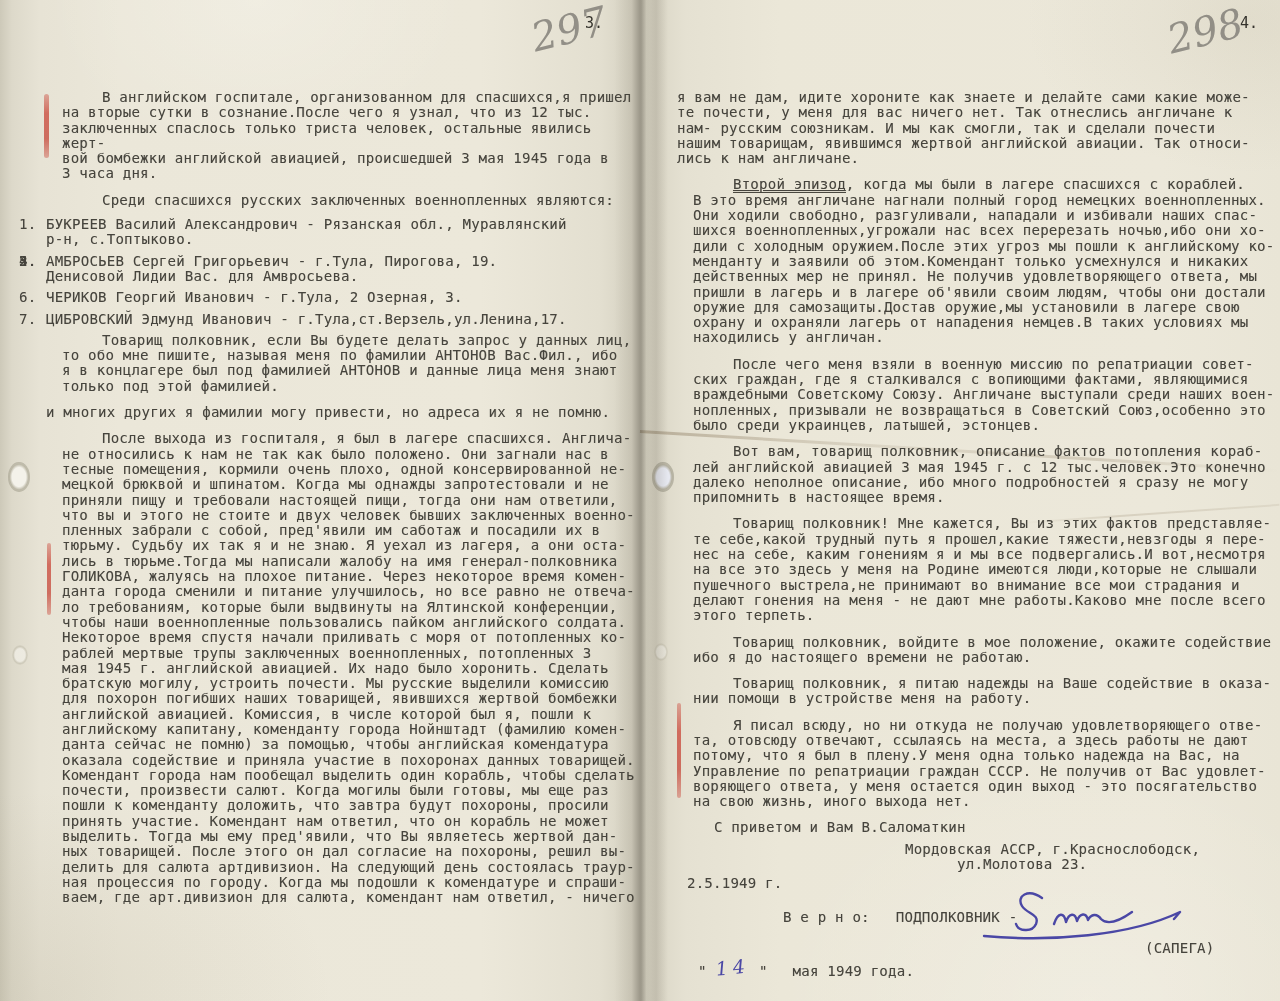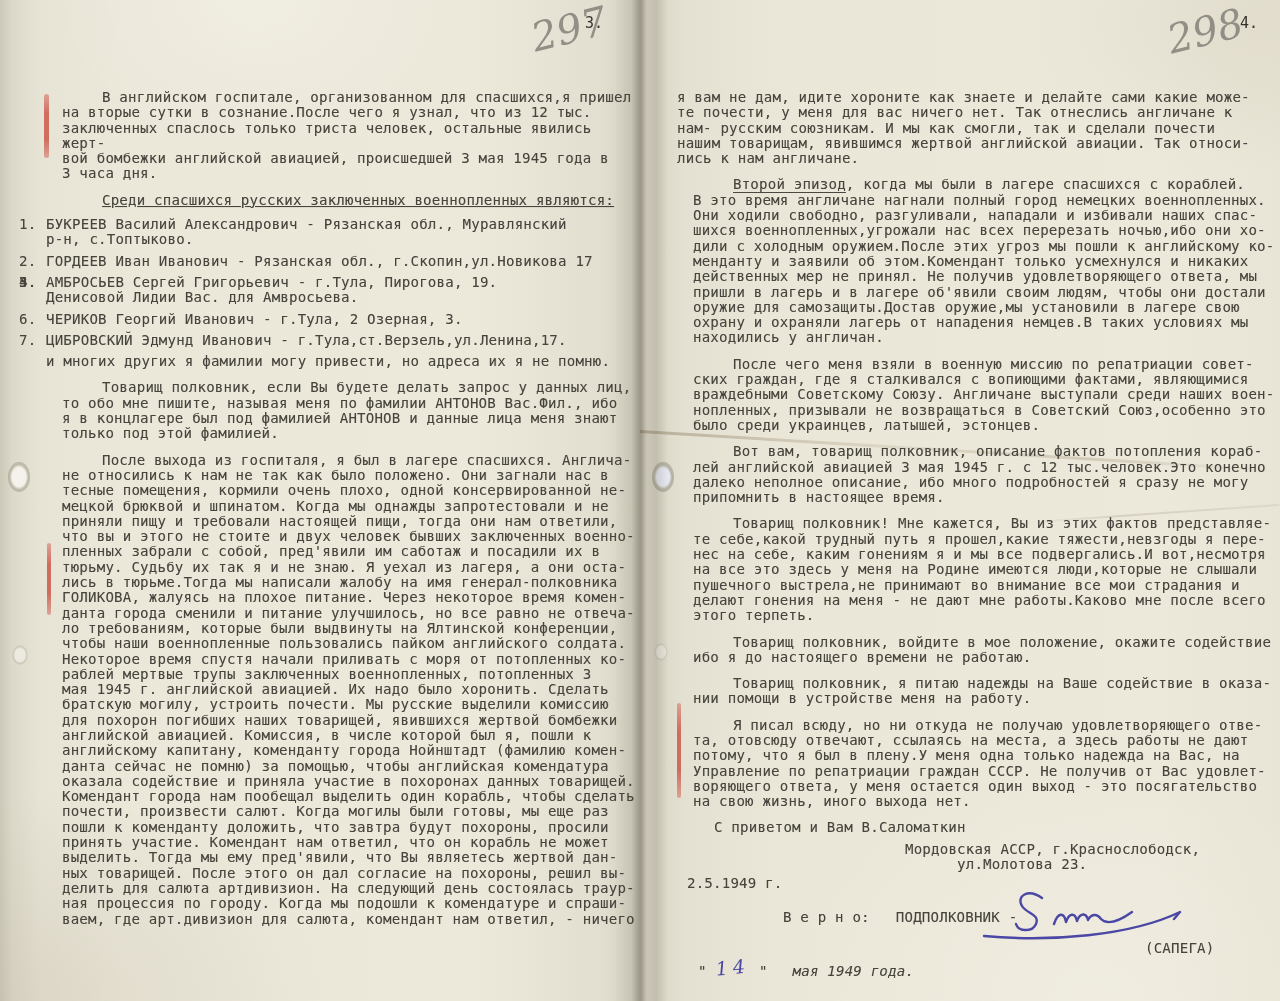--- a/index.html
+++ b/index.html
@@ -16,37 +16,37 @@
       linear-gradient(90deg,#c9c5b5 0,#d9d5c5 10px,#e5e1d2 45px,#ebe7d8 140px,#ece8da 520px,#e9e5d6 640px);}
   .seam{position:absolute;left:614px;top:0;width:54px;height:100%;pointer-events:none;
       background:linear-gradient(90deg, rgba(70,62,48,0) 0%, rgba(70,62,48,0.10) 32%,
       rgba(50,44,34,0.30) 50%, rgba(70,62,48,0.08) 60%, rgba(70,62,48,0.16) 78%, rgba(70,62,48,0) 100%);}
   .body-text{position:absolute;font-size:14px;line-height:15.3px;color:#46443d;
       letter-spacing:0.25px;text-shadow:0.3px 0.3px 0 rgba(80,75,65,0.30);}
   .page-left .body-text{left:46px;top:90px;width:596px;}
   .page-right .body-text{left:37px;top:90px;width:606px;}
   .para{margin:0 0 11px;white-space:pre-wrap;}
   .indent{text-indent:40px;margin-left:16px;}
-  .head{margin-bottom:9px;text-decoration:underline;}
-  .u{border-bottom:1.4px solid #4a483f;}
+  .head{margin-bottom:9px;}
+  .u{border-bottom:1.4px solid #4a483f;text-decoration:underline;}
   .list{margin:0 0 6px -27px;}
   .list-item{position:relative;padding-left:27px;margin:0 0 6px;white-space:pre-wrap;}
   .list-num{position:absolute;left:0;top:0;}
   .list-text{display:inline-block;vertical-align:top;white-space:pre-wrap;}
   .closing{margin:0 0 6px;text-indent:37px;white-space:pre-wrap;}
   .address{margin:0 0 4px 228px;white-space:pre-wrap;}
   .doc-date{margin:0 0 18px 10px;white-space:pre-wrap;}
   .verno{margin:0 0 16px 106px;white-space:pre-wrap;}
   .sapega{margin:0 0 6px 468px;white-space:pre-wrap;}
   .date-line{margin-left:12px;white-space:pre-wrap;}
   .q{margin:0 9px;}
   .hand-day{font-family:"DejaVu Serif","Liberation Serif",serif;font-style:italic;color:#4a47a5;
       font-size:19px;letter-spacing:5px;display:inline-block;transform:rotate(-6deg) translateY(-2px);
       text-shadow:none;}
-  .rest{margin-left:16px;font-style:italic;}
+  .rest{margin-left:16px;}
   .hand-num{position:absolute;font-family:"DejaVu Serif","Liberation Serif",serif;font-style:italic;
       color:#84817a;transform:rotate(-14deg);font-size:40px;opacity:0.85;text-shadow:none;}
   .typed-num{position:absolute;font:15px/1 "DejaVu Sans Mono","Liberation Mono",monospace;color:#35332d;}
   .redmark{position:absolute;width:5px;border-radius:3px;
       background:linear-gradient(180deg, rgba(205,88,74,0.45), rgba(205,88,74,0.85) 30%,
       rgba(200,80,66,0.80) 70%, rgba(205,88,74,0.45));}
   .hole{position:absolute;border-radius:50%;}
   .hole-big-left{left:8px;top:462px;width:22px;height:30px;
       background:radial-gradient(ellipse at 50% 50%, #f4f2ea 0 45%, rgba(180,176,158,0.7) 60%, rgba(180,176,158,0) 78%);
       box-shadow:inset 0 0 3px rgba(120,115,95,0.5);}
@@ -82,34 +82,34 @@
       <p class="para indent">В английском госпитале, организованном для спасшихся,я пришел
 на вторые сутки в сознание.После чего я узнал, что из 12 тыс.
 заключенных спаслось только триста человек, остальные явились жерт-
 вой бомбежки английской авиацией, происшедшей 3 мая 1945 года в
 3 часа дня.</p>
       <p class="para indent head">Среди спасшихся русских заключенных военнопленных являются:</p>
 
       <div class="list">
         <div class="list-item"><span class="list-num">1.</span><span class="list-text">БУКРЕЕВ Василий Александрович - Рязанская обл., Муравлянский
 р-н, с.Топтыково.</span></div>
-        <div class="list-item"><span class="list-num">2.</span><span class="list-text">ГОРДЕЕВ Иван Иванович - Рязанская обл., г.Скопин,ул.Новикова 17</span></div>
+        <div class="list-item"><span class="list-num">2.</span></div>
         <div class="list-item"><span class="list-num">3.</span></div>
         <div class="list-item"><span class="list-num">4.</span></div>
         <div class="list-item"><span class="list-num">5.</span><span class="list-text">АМБРОСЬЕВ Сергей Григорьевич - г.Тула, Пирогова, 19.
 Денисовой Лидии Вас. для Амвросьева.</span></div>
         <div class="list-item"><span class="list-num">6.</span><span class="list-text">ЧЕРИКОВ Георгий Иванович - г.Тула, 2 Озерная, 3.</span></div>
         <div class="list-item"><span class="list-num">7.</span><span class="list-text">ЦИБРОВСКИЙ Эдмунд Иванович - г.Тула,ст.Верзель,ул.Ленина,17.</span></div>
       </div>
 
-      <p class="para">и многих других я фамилии могу привести, но адреса их я не помню.</p>
       <p class="para indent">Товарищ полковник, если Вы будете делать запрос у данных лиц,
 то обо мне пишите, называя меня по фамилии АНТОНОВ Вас.Фил., ибо
 я в концлагере был под фамилией АНТОНОВ и данные лица меня знают
 только под этой фамилией.</p>
+      <p class="para">и многих других я фамилии могу привести, но адреса их я не помню.</p>
       <p class="para indent">После выхода из госпиталя, я был в лагере спасшихся. Англича-
 не относились к нам не так как было положено. Они загнали нас в
 тесные помещения, кормили очень плохо, одной консервированной не-
 мецкой брюквой и шпинатом. Когда мы однажды запротестовали и не
 приняли пищу и требовали настоящей пищи, тогда они нам ответили,
 что вы и этого не стоите и двух человек бывших заключенных военно-
 пленных забрали с собой, пред'явили им саботаж и посадили их в
 тюрьму. Судьбу их так я и не знаю. Я уехал из лагеря, а они оста-
 лись в тюрьме.Тогда мы написали жалобу на имя генерал-полковника
 ГОЛИКОВА, жалуясь на плохое питание. Через некоторое время комен-

